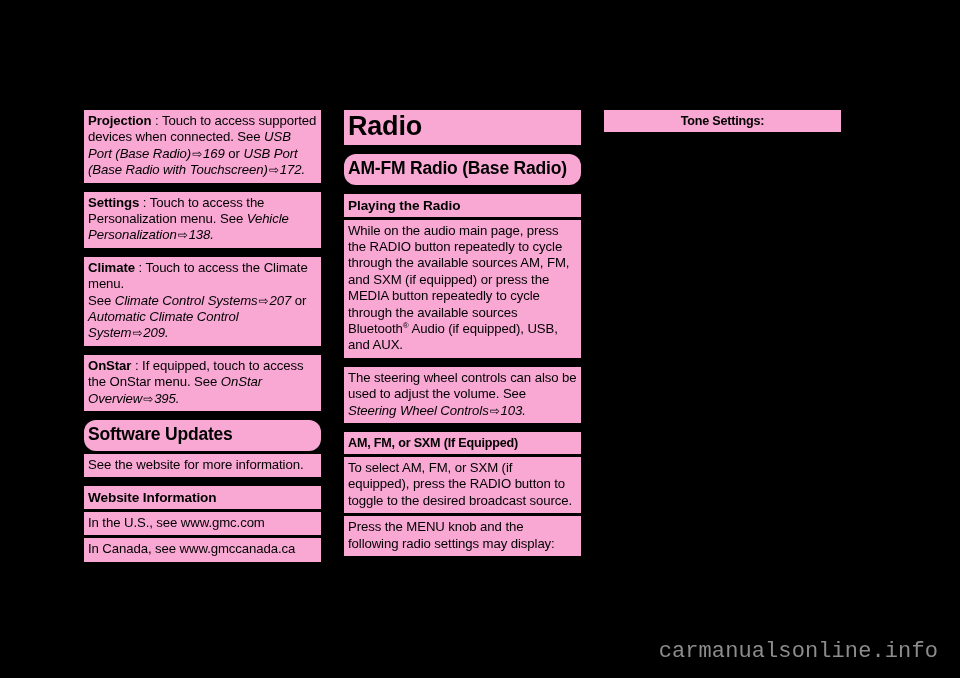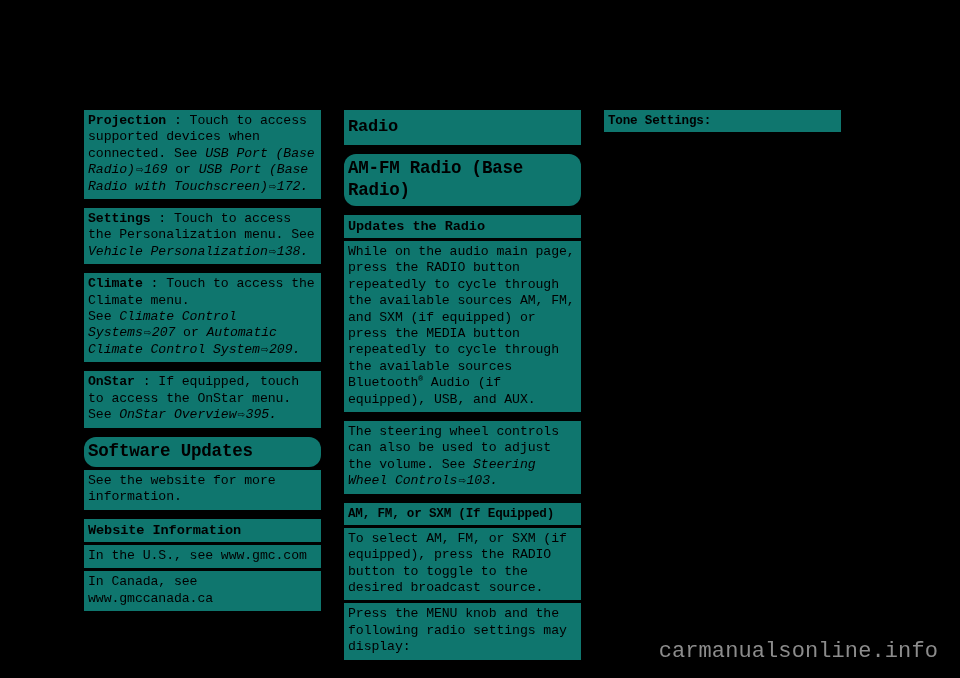--- a/index.html
+++ b/index.html
@@ -21,46 +21,45 @@
     background: #000000;
   }
 
   
   .column {
     position: absolute;
     top: 110px;
   }
   #col-left   { left: 84px;  width: 237px; }
   #col-mid    { left: 344px; width: 237px; }
-  #col-right  { left: 604px; width: 237px; }
+  #col-right  { left: 604px; width: 237px; text-align: center; }
 
   
   .block {
-    background: #0f766e;
+    background: #f9a8d4;
     color: #000000;
     padding: 3px 4px 4px 4px;
     margin-bottom: 3px;
     box-sizing: border-box;
-    font-family: Liberation Mono, monospace;
   }
   .block.gap-before { margin-top: 9px; }
 
   .body-text {
     font-size: 13.2px;
     line-height: 16.4px;
     letter-spacing: -0.1px;
   }
   .body-text .lead {
     font-weight: bold;
   }
   .italic { font-style: italic; }
 
   
   .h1 {
-    font-size: 17px;
+    font-size: 27px;
     line-height: 25px;
     font-weight: bold;
     letter-spacing: -0.2px;
     padding-top: 4px;
     padding-bottom: 6px;
   }
   .h2 {
     font-size: 17.5px;
     line-height: 21.5px;
     font-weight: bold;
@@ -142,21 +141,21 @@
     <div class="block body-text">In Canada, see www.gmccanada.ca</div>
 
   </div>
 
   <div class="column" id="col-mid">
 
     <div class="block h1">Radio</div>
 
     <div class="block h2 gap-before">AM-FM Radio (Base Radio)</div>
 
-    <div class="block h3 gap-before">Updates the Radio</div>
+    <div class="block h3 gap-before">Playing the Radio</div>
 
     <div class="block body-text"><span>While on the audio main page, press the RADIO button repeatedly to cycle through the available sources AM, FM, and SXM (if equipped) or press the MEDIA button repeatedly to cycle through the available sources Bluetooth</span><span class="sup">®</span><span> Audio (if equipped), USB, and AUX.</span></div>
 
     <div class="block body-text gap-before"><span>The steering wheel controls can also be used to adjust the volume. See </span><span class="italic">Steering Wheel Controls</span><span class="arrow">⇨</span><span class="italic">103</span><span class="italic">.</span></div>
 
     <div class="block h4 gap-before">AM, FM, or SXM (If Equipped)</div>
 
     <div class="block body-text">To select AM, FM, or SXM (if equipped), press the RADIO button to toggle to the desired broadcast source.</div>
 
     <div class="block body-text">Press the MENU knob and the following radio settings may display:</div>

